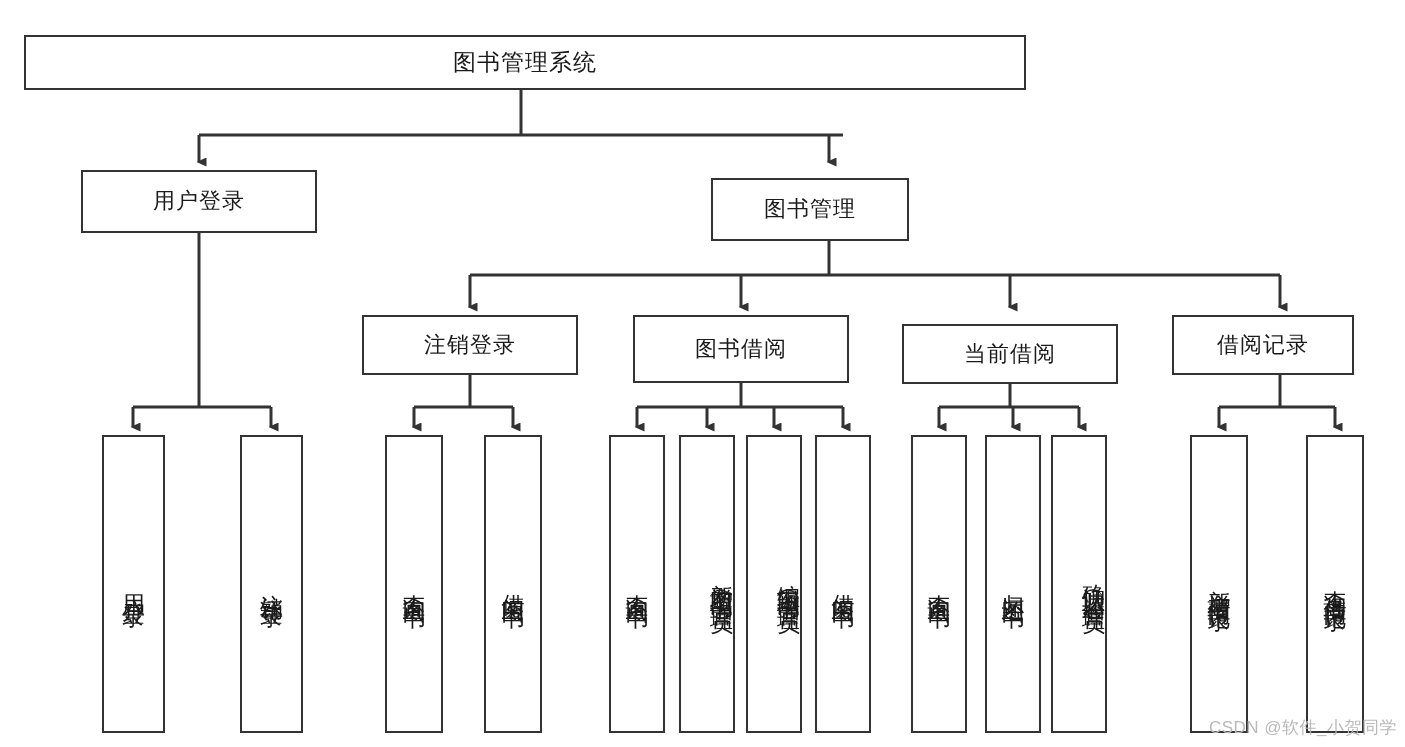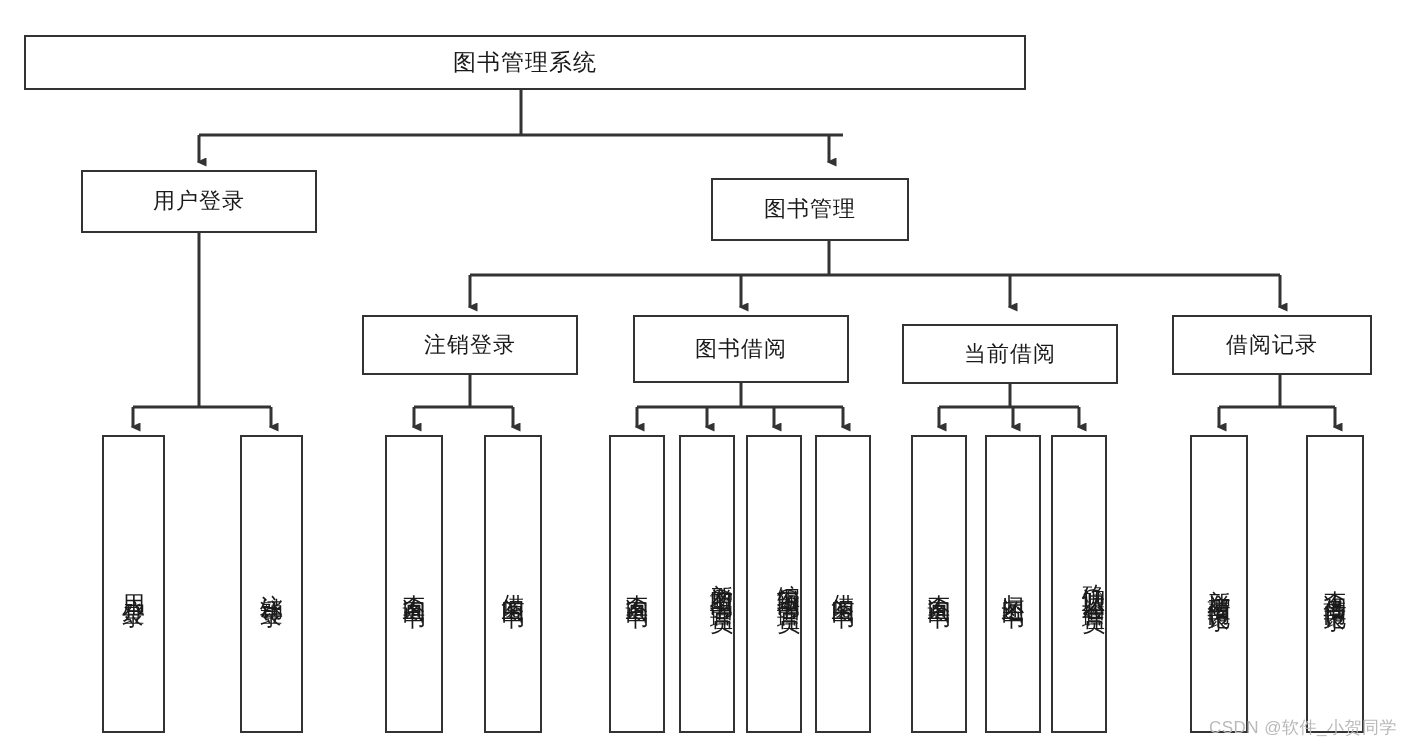--- a/index.html
+++ b/index.html
@@ -138,21 +138,21 @@
 
   <div class="node h" style="left:362px; top:315px; width:216px; height:60px;">
     <span>注销登录</span>
   </div>
   <div class="node h" style="left:633px; top:315px; width:216px; height:68px;">
     <span>图书借阅</span>
   </div>
   <div class="node h" style="left:902px; top:324px; width:216px; height:60px;">
     <span>当前借阅</span>
   </div>
-  <div class="node h" style="left:1172px; top:315px; width:200px; height:60px;align-items:center;">
+  <div class="node h" style="left:1172px; top:315px; width:182px; height:60px;align-items:center;">
     <span>借阅记录</span>
   </div>
 
   <div class="node v" style="left:102px; top:435px; width:63px; height:298px;">
     <span class="vtext">用户登录</span>
   </div>
   <div class="node v" style="left:240px; top:435px; width:63px; height:298px;">
     <span class="vtext">注销登录</span>
   </div>
 

